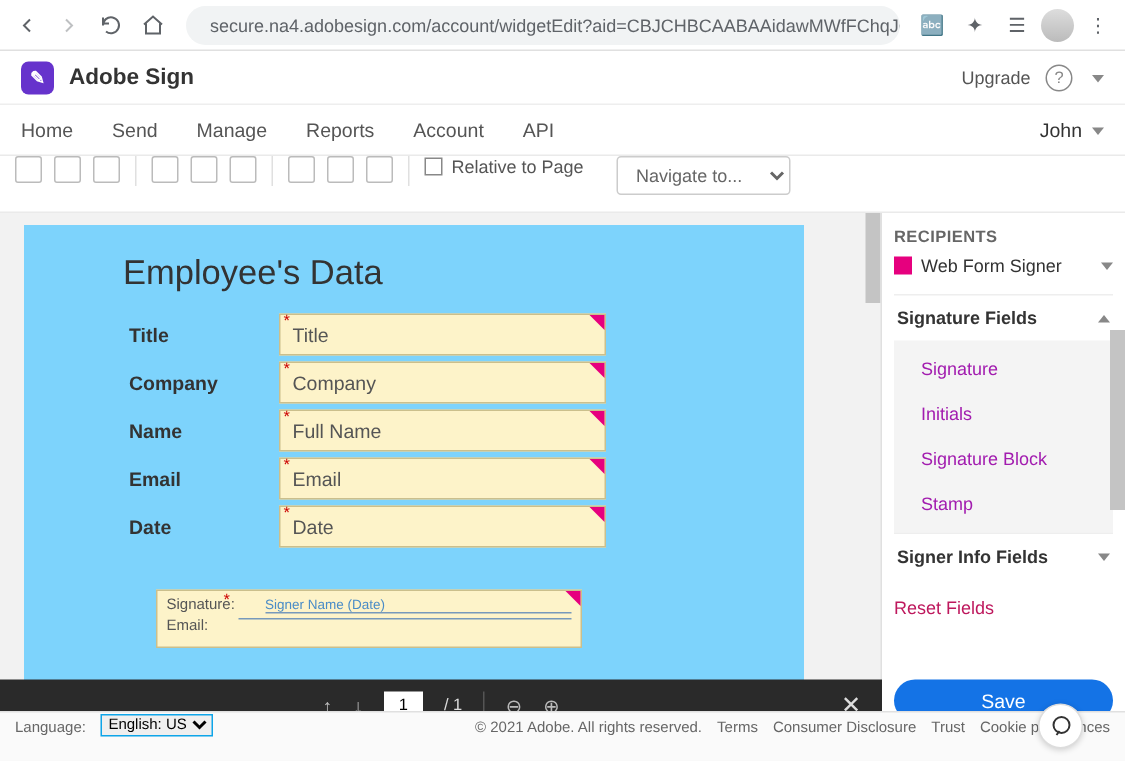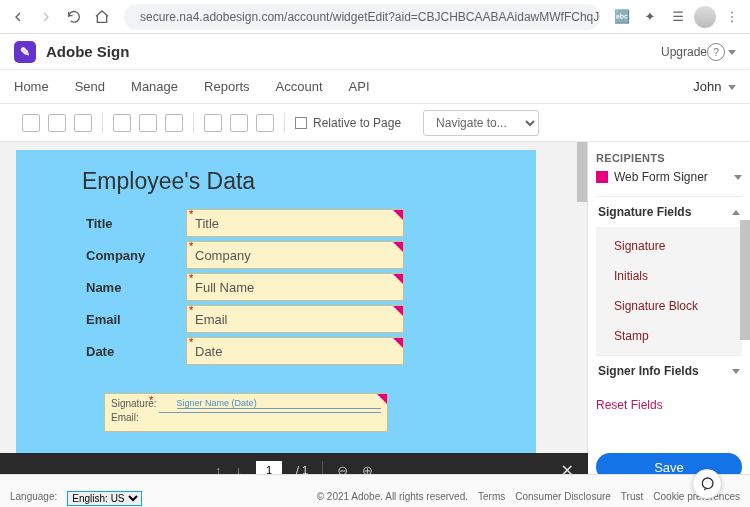--- a/index.html
+++ b/index.html
@@ -7,25 +7,25 @@
 .browser-bar{height:34px;display:flex;align-items:center;padding:0 6px;border-bottom:1px solid #e0e0e0;gap:4px}
 .bb-btn{width:24px;height:24px;display:flex;align-items:center;justify-content:center;border-radius:50%;color:#5f6368;cursor:pointer}
 .bb-btn svg{width:16px;height:16px}
 .url-bar{flex:1;height:26px;background:#f1f3f4;border-radius:13px;display:flex;align-items:center;padding:0 10px;margin:0 6px;color:#5f6368;font-size:12px;gap:6px;overflow:hidden;white-space:nowrap}
 .url-bar .lock{width:12px;height:12px}
 .top-icons{display:flex;gap:4px;align-items:center}
 .avatar{width:22px;height:22px;border-radius:50%;background:linear-gradient(#ddd,#bbb)}
 .app-header{height:36px;display:flex;align-items:center;padding:0 14px;gap:10px;border-bottom:1px solid #eee}
 .adobe-logo{width:22px;height:22px;background:#6633cc;border-radius:5px;display:flex;align-items:center;justify-content:center;color:#fff;font-weight:700;font-size:12px}
 .brand{font-weight:700;font-size:15px}
-.app-header-right{margin-left:auto;display:flex;align-items:center;color:#555;font-size:12px}
+.app-header-right{margin-left:auto;display:flex;align-items:center;gap:10px;color:#555;font-size:12px}
 .help-circ{width:18px;height:18px;border:1.5px solid #888;border-radius:50%;display:flex;align-items:center;justify-content:center;font-size:11px;color:#888}
 .main-nav{height:34px;display:flex;align-items:center;padding:0 14px;gap:26px;border-bottom:1px solid #eaeaea;color:#555;font-size:13px}
 .main-nav .right{margin-left:auto;color:#333}
-.toolbar{height:38px;display:flex;align-items:center;padding:0 22px;gap:8px;border-bottom:1px solid #eaeaea;color:#666}
+.toolbar{height:38px;display:flex;align-items:flex-start;padding:0 10px;gap:8px;border-bottom:1px solid #eaeaea;color:#666}
 .tb-ic{width:18px;height:18px;border:1.5px solid #bbb;border-radius:2px}
 .tb-sep{width:1px;height:20px;background:#e0e0e0;margin:0 2px}
 .rel-page{display:flex;align-items:center;gap:6px;font-size:12px;color:#555}
 .chk{width:12px;height:12px;border:1.5px solid #888}
 .nav-select{margin-left:14px;width:116px;height:26px;border:1px solid #ccc;border-radius:3px;padding:0 8px;font-size:12px;color:#666;background:#fff}
 .workspace{display:flex;height:calc(507px - 34px - 36px - 34px - 38px - 20px)}
 .canvas{flex:1;position:relative;background:#f2f2f2;border-right:1px solid #e0e0e0;overflow:hidden}
 .doc{position:absolute;left:16px;top:8px;width:520px;background:#7dd3fc;padding:18px 24px 30px 70px}
 .doc h1{font-size:23px;font-weight:400;margin-bottom:14px;margin-left:-4px}
 .field-row{display:flex;align-items:center;margin-bottom:4px}
@@ -42,29 +42,29 @@
 .scroll-ind{position:absolute;right:0;top:0;width:10px;height:60px;background:#c4c4c4}
 .scroll-ind2{position:absolute;right:0;top:78px;width:10px;height:120px;background:#c4c4c4}
 .sidebar{width:162px;padding:10px 8px;font-size:12px;color:#333;position:relative;background:#fff}
 .sb-title{font-weight:700;font-size:11px;color:#666;letter-spacing:.3px;margin-bottom:6px}
 .recip{display:flex;align-items:center;gap:6px;font-size:12px;margin-bottom:12px}
 .recip .sw{width:12px;height:12px;background:#e6007e}
 .recip .chev{margin-left:auto;color:#888}
 .sb-section{display:flex;align-items:center;font-weight:700;padding:8px 2px;border-top:1px solid #eee}
 .sb-section .chev{margin-left:auto;color:#666}
 .sb-items{background:#f4f4f4;padding:4px 0 4px 0}
-.sb-item{padding:8px 8px 8px 18px;color:#7f1d1d;font-size:12px}
+.sb-item{padding:8px 8px 8px 18px;color:#a21caf;font-size:12px}
 .reset{color:#be185d;font-size:12px;margin-top:12px;display:inline-block}
 .save-btn{position:absolute;bottom:6px;left:8px;right:8px;height:28px;background:#1473e6;border-radius:14px;color:#fff;display:flex;align-items:center;justify-content:center;font-size:13px}
 .chat-bubble{position:absolute;right:28px;bottom:8px;width:30px;height:30px;border-radius:50%;background:#fff;border:1px solid #ddd;display:flex;align-items:center;justify-content:center;z-index:30;box-shadow:0 1px 4px rgba(0,0,0,.18)}
 .page-bar{position:absolute;left:0;right:162px;bottom:20px;height:34px;background:#2a2a2a;display:flex;align-items:center;justify-content:center;gap:14px;color:#ddd}
 .page-bar .pg-input{width:26px;height:18px;background:#fff;color:#000;text-align:center;font-size:11px;border:none}
 .page-bar .close{position:absolute;right:14px;color:#ddd;font-size:16px}
 .pg-ic{color:#bbb}
-.footer{position:absolute;bottom:0;left:0;right:0;height:20px;border-top:1px solid #e0e0e0;background:#fafafa;display:flex;align-items:flex-start;padding:16px 10px;font-size:10px;color:#666;gap:10px}
+.footer{position:absolute;bottom:0;left:0;right:0;height:20px;border-top:1px solid #e0e0e0;background:#fafafa;display:flex;align-items:flex-end;padding:16px 10px;font-size:10px;color:#666;gap:10px}
 .footer select{font-size:10px;height:15px;border:1px solid #0ea5e9}
 .footer .links{margin-left:auto;display:flex;gap:10px}
 .chev-down::after{content:"";display:inline-block;border-left:4px solid transparent;border-right:4px solid transparent;border-top:5px solid #888;margin-left:3px;vertical-align:middle}
 .chev-up::after{content:"";display:inline-block;border-left:4px solid transparent;border-right:4px solid transparent;border-bottom:5px solid #888;margin-left:3px;vertical-align:middle}
 </style>
 </head>
 <body>
 
 <div class="browser-bar">
   <div class="bb-btn">

